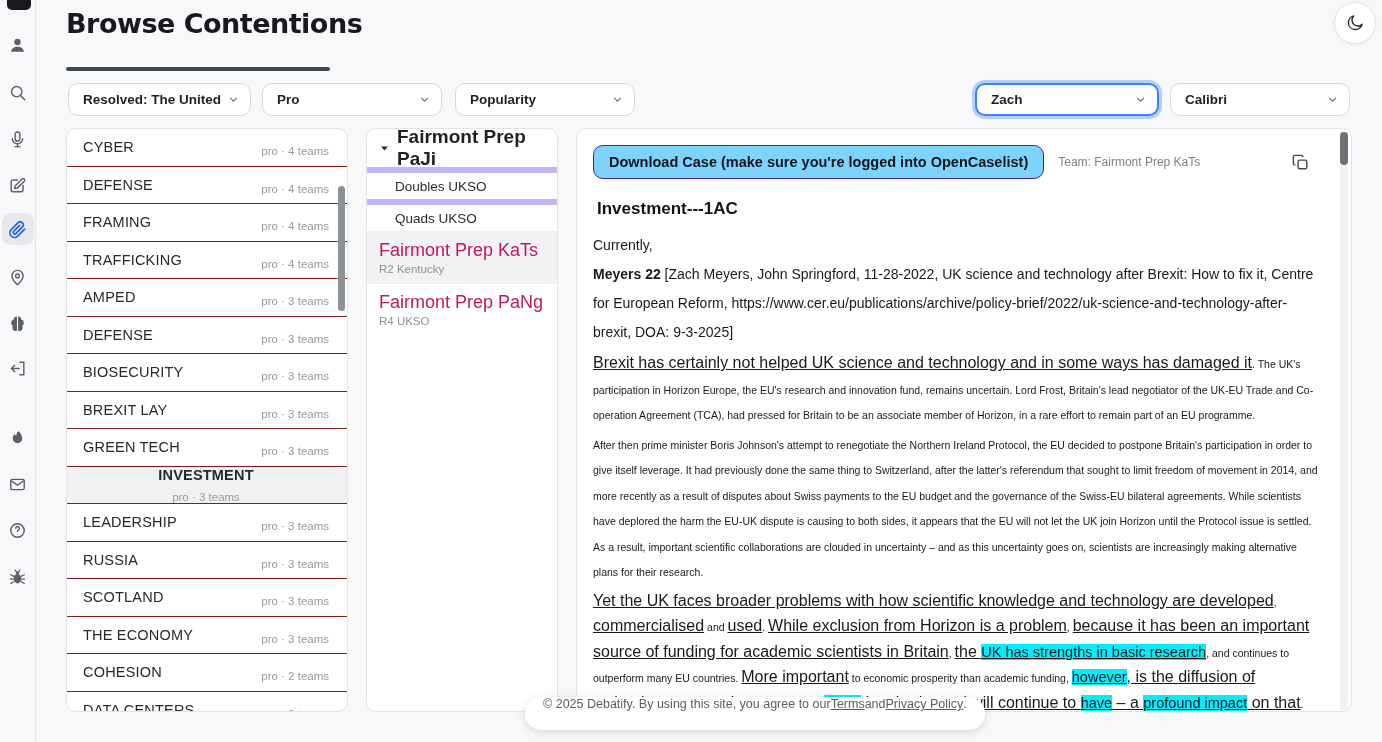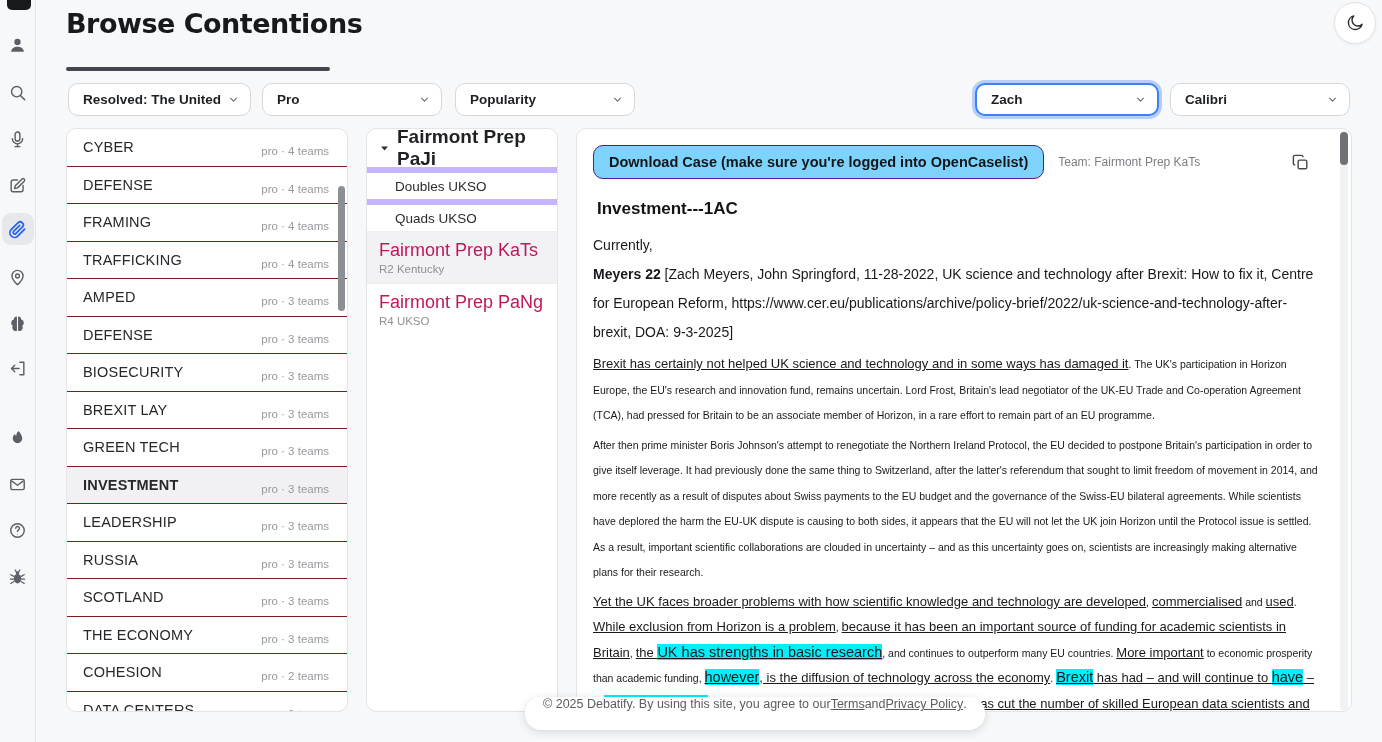--- a/index.html
+++ b/index.html
@@ -30,21 +30,21 @@
   #sel-5 { left:1170px; width:180px;gap:19px; }
 
   
   .panel { position:absolute; top:128px; height:584px; background:#fff; border:1px solid #e3e4e7; border-radius:10px; overflow:hidden; }
   #topics-panel { left:66px;  width:282px; }
   #cases-panel  { left:366px; width:192px; }
   #doc-panel    { left:576px; width:776px; }
 
   
   .topic-row { height:37.5px; display:flex; align-items:center; justify-content:space-between; padding:0 18px 0 16px; border-bottom:1px solid #7f1d1d; cursor:pointer; }
-  .topic-row.sel { background:#f1f1f3; }
+  .topic-row.sel { background:#f1f1f3;flex-direction:column; }
   .t-label { font-size:14.5px; font-weight:500; color:#26282b; letter-spacing:.2px; }
   .topic-row.sel .t-label { font-weight:700; }
   .t-meta { font-size:11.5px; color:#97999e; white-space:nowrap;margin-top:8px; }
   .topics-scroll { position:absolute; right:2px; top:57px; width:7px; height:125px; background:#8c8f94; border-radius:4px; }
 
   
   .case-group-header { height:38px; display:flex; align-items:center; gap:7px; padding:0 12px; cursor:pointer; }
   .case-group-header .cg-label { font-size:19px; font-weight:700; color:#1e2023; }
   .case-child { height:32px; display:flex; align-items:center; padding:0 12px 0 28px; font-size:13.5px; color:#2a2c30; border-top:6px solid #c4b5fd; cursor:pointer; }
   .case-item { height:52px; display:flex; flex-direction:column; justify-content:center; padding:0 12px; border-top:1px solid #eeeef0; cursor:pointer; }
@@ -60,21 +60,21 @@
   .download-btn { background:#7dd3fc; border:1px solid #4c1d95; border-radius:10px; padding:8px 15px; font-family:"Liberation Sans",sans-serif; font-size:14.5px; font-weight:700; color:#141619; box-shadow:0 1px 2px rgba(0,0,0,.05); cursor:pointer; white-space:nowrap; }
   .team-label { font-size:12px; color:#7c7f84; margin-left:14px; flex:1; }
   .copy-btn { width:22px; height:22px; display:flex; align-items:center; justify-content:center; cursor:pointer; margin-right:8px; }
 
   .doc-title { font-size:17px; font-weight:700; color:#121417; margin:20px 4px 12px; }
   .doc-p { color:#17191c; }
   .doc-cite { font-size:14px; line-height:29px; }
   .doc-body { line-height:23.5px; margin-top:4px; }
   .sg-n  { font-size:14px; }
   .sg-nb { font-size:14px; font-weight:700;text-align:center; }
-  .sg-u  { font-size:13px; text-decoration:underline; }
+  .sg-u  { font-size:16px; text-decoration:underline; }
   .sg-uh { font-size:14.5px; text-decoration:underline; background:var(--hl); }
   .sg-s  { font-size:10.5px; }
 
   
   .footer-pill { position:absolute; left:525px; top:697px; height:33px; z-index:10; background:#fff; border-radius:16px; box-shadow:0 2px 10px rgba(0,0,0,.14); display:flex; align-items:flex-start; padding:0 18px; font-size:12.5px; color:#5a5d62; white-space:nowrap; }
   .footer-pill .f-link { text-decoration:underline; cursor:pointer; }
 </style>
 </head>
 <body>
 

